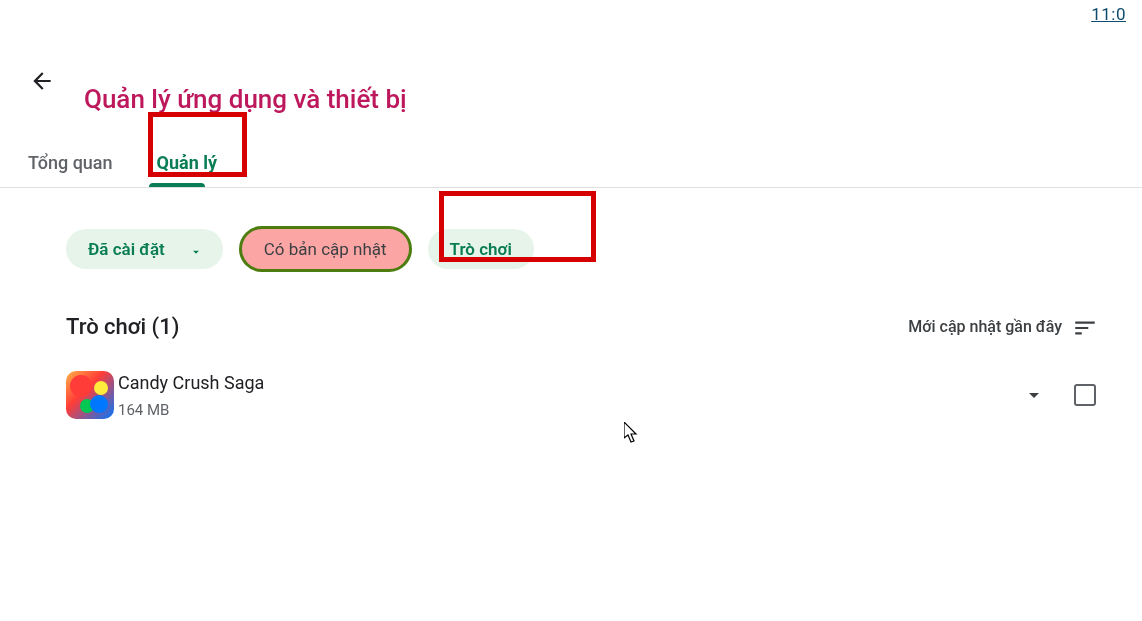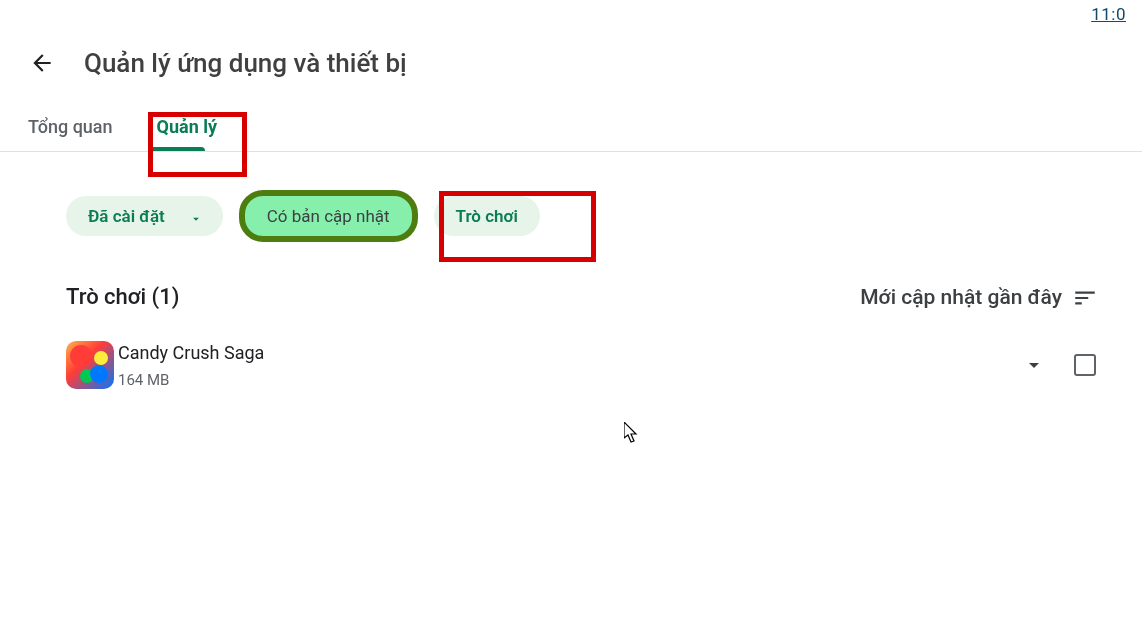--- a/index.html
+++ b/index.html
@@ -31,21 +31,22 @@
     width: 28px;
     height: 28px;
     display: flex;
     align-items: center;
     justify-content: center;
     cursor: pointer;
   }
   .page-title {
     font-size: 26px;
     font-weight: 500;
-    color: #404040;
+    color: #be185d;
+    margin-top: 36px;
   }
   .tabs {
     display: flex;
     gap: 0;
     padding-left: 28px;
     border-bottom: 1px solid #e0e0e0;
     position: relative;
     align-items: flex-end;
   }
   .tab {
@@ -106,23 +107,23 @@
     align-items: center;
     gap: 24px;
     cursor: pointer;
   }
   .chip.filled {
     background: #e6f4ea;
     color: #0a7d55;
     font-weight: 600;
   }
   .chip.outlined {
-    border: 6px solid #4d7c0f;
+    border: 3px solid #4d7c0f;
     color: #3c4043;
-    background: #86efac;
+    background: #fca5a5;
   }
   .chip .caret {
     width: 12px;
     height: 12px;
     display: inline-block;
   }
   .list-header {
     display: flex;
     justify-content: space-between;
     align-items: center;
@@ -133,21 +134,21 @@
     font-weight: 500;
     color: #202124;
   }
   .sort-area {
     display: flex;
     align-items: center;
     gap: 10px;
     cursor: pointer;
   }
   .sort-label {
-    font-size: 21px;
+    font-size: 16px;
     color: #3c4043;
     font-weight: 500;
   }
   .sort-icon {
     width: 24px;
     height: 24px;
   }
   .app-row {
     display: flex;
     align-items: center;

